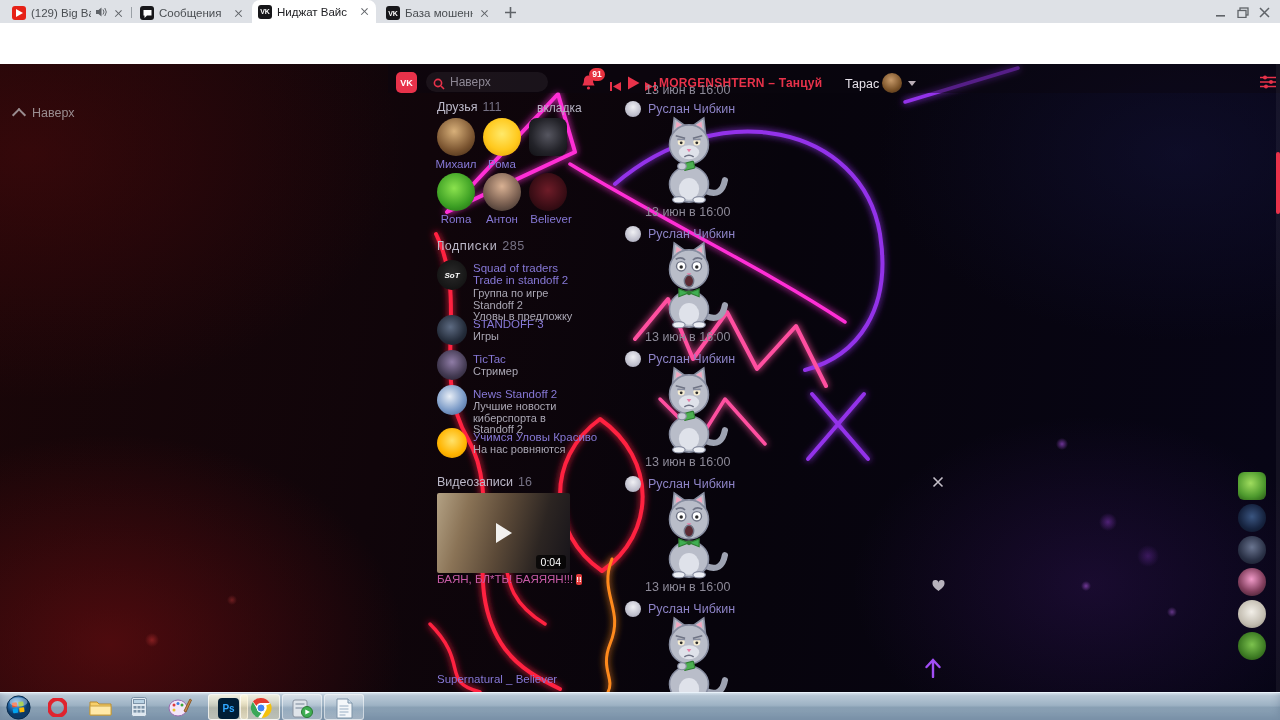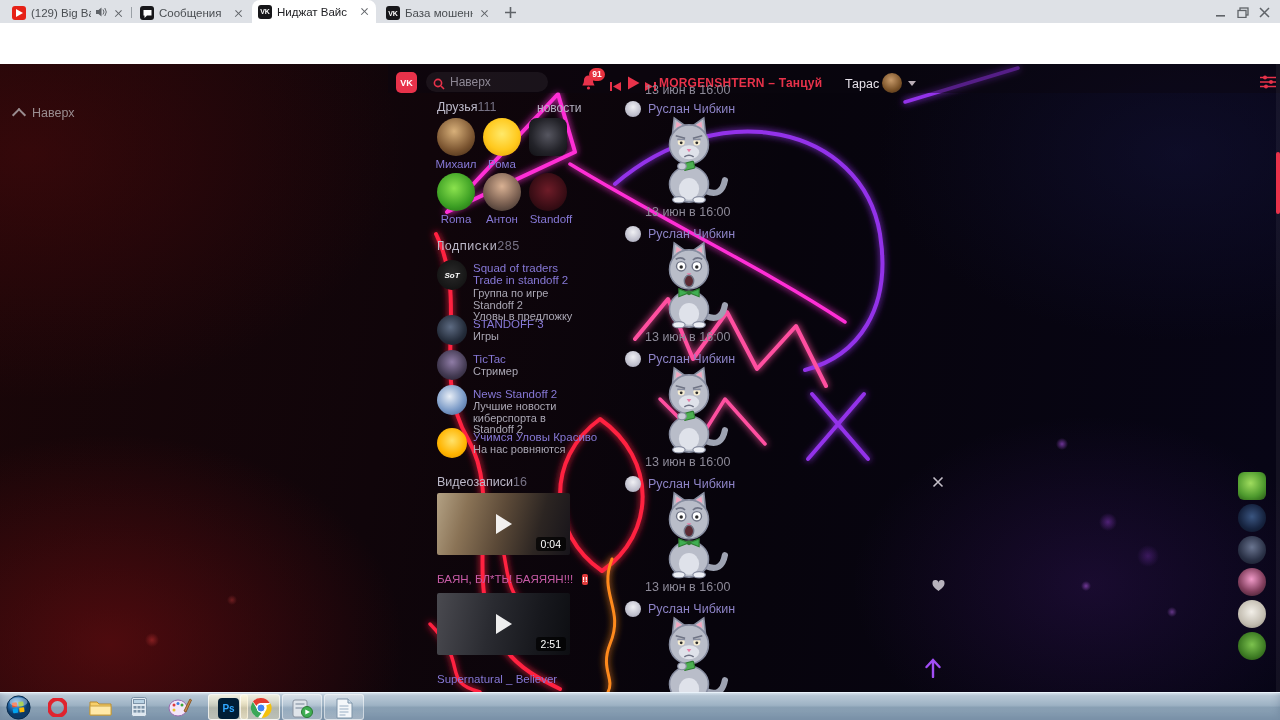--- a/index.html
+++ b/index.html
@@ -54,47 +54,47 @@
   #track{position:absolute;left:659px;top:12px;font-size:12px;color:var(--accent);font-weight:bold;letter-spacing:.2px;}
   #bellbadge{position:absolute;left:589px;top:4px;min-width:10px;height:13px;padding:0 3px;border-radius:7px;
     background:#e8323f;color:#fff;font-size:8.5px;font-weight:bold;line-height:13px;text-align:center;}
   .chev-down{width:0;height:0;border-left:4px solid transparent;border-right:4px solid transparent;border-top:5px solid #b9aeb6;}
   #backtop{position:absolute;left:14px;top:42px;display:flex;align-items:center;gap:8px;
     font-size:12.5px;color:#9a8d90;}
   .chev-up{width:8px;height:8px;border-left:2px solid #9a8d90;border-top:2px solid #9a8d90;transform:rotate(45deg);margin-top:4px;}
   
   .sechdr{position:absolute;font-size:12.5px;color:#bcb9c9;}
   .sechdr b{font-weight:normal;color:#bcb9c9;}
-  .sechdr .cnt{color:#767285;}
+  .sechdr .cnt{color:#767285;margin-left:5px;}
   .newslink{position:absolute;font-size:12px;color:#b5b2c2;}
   .fr-av{position:absolute;width:38px;height:38px;border-radius:50%;}
   .fr-name{position:absolute;width:46px;text-align:center;font-size:11.5px;color:var(--link);}
   .g-mihail{background:radial-gradient(circle at 45% 35%,#d8b07a,#7a5430 60%,#38220f);}
   .g-roma1{background:radial-gradient(circle at 50% 42%,#ffe96a,#ffc91e 55%,#e09a00);}
   .g-ilya{background:radial-gradient(circle at 50% 45%,#565660,#232329 60%,#101014);}
   .g-roma2{background:radial-gradient(circle at 45% 40%,#8be24e,#3b9e23 60%,#1b5e12);}
   .g-anton{background:radial-gradient(circle at 50% 35%,#d9b193,#7d6253 55%,#2e2624);}
   .g-alex{background:radial-gradient(circle at 50% 45%,#6e1c28,#3a0d15 60%,#14060a);}
   .sub-av{position:absolute;width:30px;height:30px;border-radius:50%;display:flex;align-items:center;justify-content:center;}
   .g-sot{background:radial-gradient(circle at 50% 45%,#2a2a2a,#0c0c0c);color:#fff;font-size:8px;font-weight:bold;font-style:italic;}
   .g-so2{background:radial-gradient(circle at 45% 40%,#5d6b82,#242c3a 60%,#10141d);}
   .g-tictac{background:radial-gradient(circle at 50% 40%,#8f7ca6,#433a52 60%,#1e1926);}
   .g-news{background:radial-gradient(circle at 42% 38%,#e8eef6,#7d9cc8 55%,#3a5a8c);}
   .g-ham{background:radial-gradient(circle at 50% 42%,#ffe26a,#ffb400 60%,#d88f00);}
   .sub-title{position:absolute;width:102px;font-size:11.5px;line-height:12px;color:var(--link);}
   .sub-desc{position:absolute;width:104px;font-size:11px;line-height:11.5px;color:#aaa7b4;white-space:pre-line;}
   .nowrap{white-space:nowrap;}
-  .vcard{position:absolute;width:133px;height:62px;border-radius:2px;overflow:hidden;}
+  .vcard{position:absolute;width:133px;height:80px;border-radius:2px;overflow:hidden;}
   .v1{background:linear-gradient(105deg,#b3a184 0%,#8a7356 22%,#5c4a38 48%,#2c2522 75%,#17141a 100%);}
   .v2{background:linear-gradient(100deg,#4a4a50 0%,#2a2b31 40%,#17181d 75%,#0d0e12 100%);}
   .vplay{position:absolute;left:50%;top:50%;transform:translate(-50%,-50%);width:0;height:0;
     border-left:16px solid rgba(255,255,255,.92);border-top:10px solid transparent;border-bottom:10px solid transparent;}
   .vdur{position:absolute;right:4px;bottom:4px;background:rgba(0,0,0,.72);color:#fff;font-size:10.5px;
     padding:1px 5px;border-radius:3px;}
-  .vtitle{position:absolute;width:140px;font-size:11.5px;color:var(--link);white-space:nowrap;display:flex;align-items:center;gap:9px;}
+  .vtitle{position:absolute;width:140px;font-size:11.5px;color:var(--link);white-space:nowrap;display:flex;align-items:center;gap:3px;}
   .vtitle.pinkish{color:var(--pink);}
   .bb-emoji{display:inline-block;width:11px;height:11px;border-radius:2px;background:#e03a3a;color:#fff;
     font-size:8px;font-weight:bold;text-align:center;line-height:11px;}
   
   .post-av{position:absolute;width:16px;height:16px;border-radius:50%;
     background:radial-gradient(circle at 50% 38%,#f0f0f4,#bdbdcb 65%,#8f8fa3);}
   .post-name{position:absolute;font-size:12.5px;color:#8d83c6;}
   .post-date{position:absolute;font-size:12.5px;color:var(--date);}
   .sticker{position:absolute;width:78px;height:88px;}
   .feedic{position:absolute;color:#c4bfc8;}
@@ -395,33 +395,33 @@
           <circle cx="6" cy="11.5" r="2" fill="#e8324a"></circle>
         </svg></span>
 
     <div id="backtop">
       <span class="chev-up"></span>
       <span>Наверх</span>
     </div>
 
     <div class="sechdr" style="left:437px;top:36px;">
       <b>Друзья</b><span class="cnt">111</span></div>
-    <span class="newslink" style="left:537px;top:37px;">новости</span>
+    <span class="newslink" style="left:537px;top:37px;">вкладка</span>
     <div class="fr-av g-mihail" style="left:437px;top:54px;"></div>
     <div class="fr-av g-roma1" style="left:483px;top:54px;"></div>
     <div class="fr-av g-ilya" style="left:529px;top:54px;border-radius:8px;"></div>
     <span class="fr-name" style="left:433px;top:94px;">Михаил</span>
     <span class="fr-name" style="left:479px;top:94px;">Рома</span>
     <span class="fr-name" style="left:525px;top:94px;margin-top:36px;">Илья</span>
     <div class="fr-av g-roma2" style="left:437px;top:109px;"></div>
     <div class="fr-av g-anton" style="left:483px;top:109px;"></div>
     <div class="fr-av g-alex" style="left:529px;top:109px;"></div>
     <span class="fr-name" style="left:433px;top:149px;">Roma</span>
     <span class="fr-name" style="left:479px;top:149px;">Антон</span>
-    <span class="fr-name" style="left:525px;top:149px;width:52px;">Standoff</span>
+    <span class="fr-name" style="left:525px;top:149px;width:52px;">Believer</span>
 
     <div class="sechdr" style="left:437px;top:176px;font-family:Liberation Mono, monospace;">
       <b>Подписки</b><span class="cnt">285</span></div>
     <div class="sub-av g-sot" style="left:437px;top:196px;">
         <span>SoT</span>
       </div>
     <span class="sub-title" style="left:473px;top:198px;">Squad of traders Trade in standoff 2</span>
     <span class="sub-desc" style="left:473px;top:224px;">Группа по игре Standoff 2
 Уловы в предложку</span>
     <div class="sub-av g-so2" style="left:437px;top:251px;"></div>
@@ -440,24 +440,20 @@
 
     <div class="sechdr" style="left:437px;top:411px;">
       <b>Видеозаписи</b><span class="cnt">16</span></div>
     <div class="vcard v1" style="left:437px;top:429px;">
       <span class="vplay"></span>
       <span class="vdur">0:04</span>
     </div>
     <div class="vtitle pinkish" style="left:437px;top:509px;">
       <span>БАЯН, БЛ*ТЬ! БАЯЯЯН!!!</span>
       <span class="bb-emoji">!!</span>
-    </div>
-    <div class="vcard v2" style="left:437px;top:529px;">
-      <span class="vplay"></span>
-      <span class="vdur">2:51</span>
     </div>
     <div class="vtitle" style="left:437px;top:609px;">
       <span>Supernatural _ Believer</span>
     </div>
 
     <span class="post-date" style="left:645px;top:19px;">13 июн в 16:00</span>
 
     <div id="post-0">
       <div class="post-av" style="left:625px;top:37px;"></div>
       <span class="post-name" style="left:648px;top:38px;">Руслан Чибкин</span>

